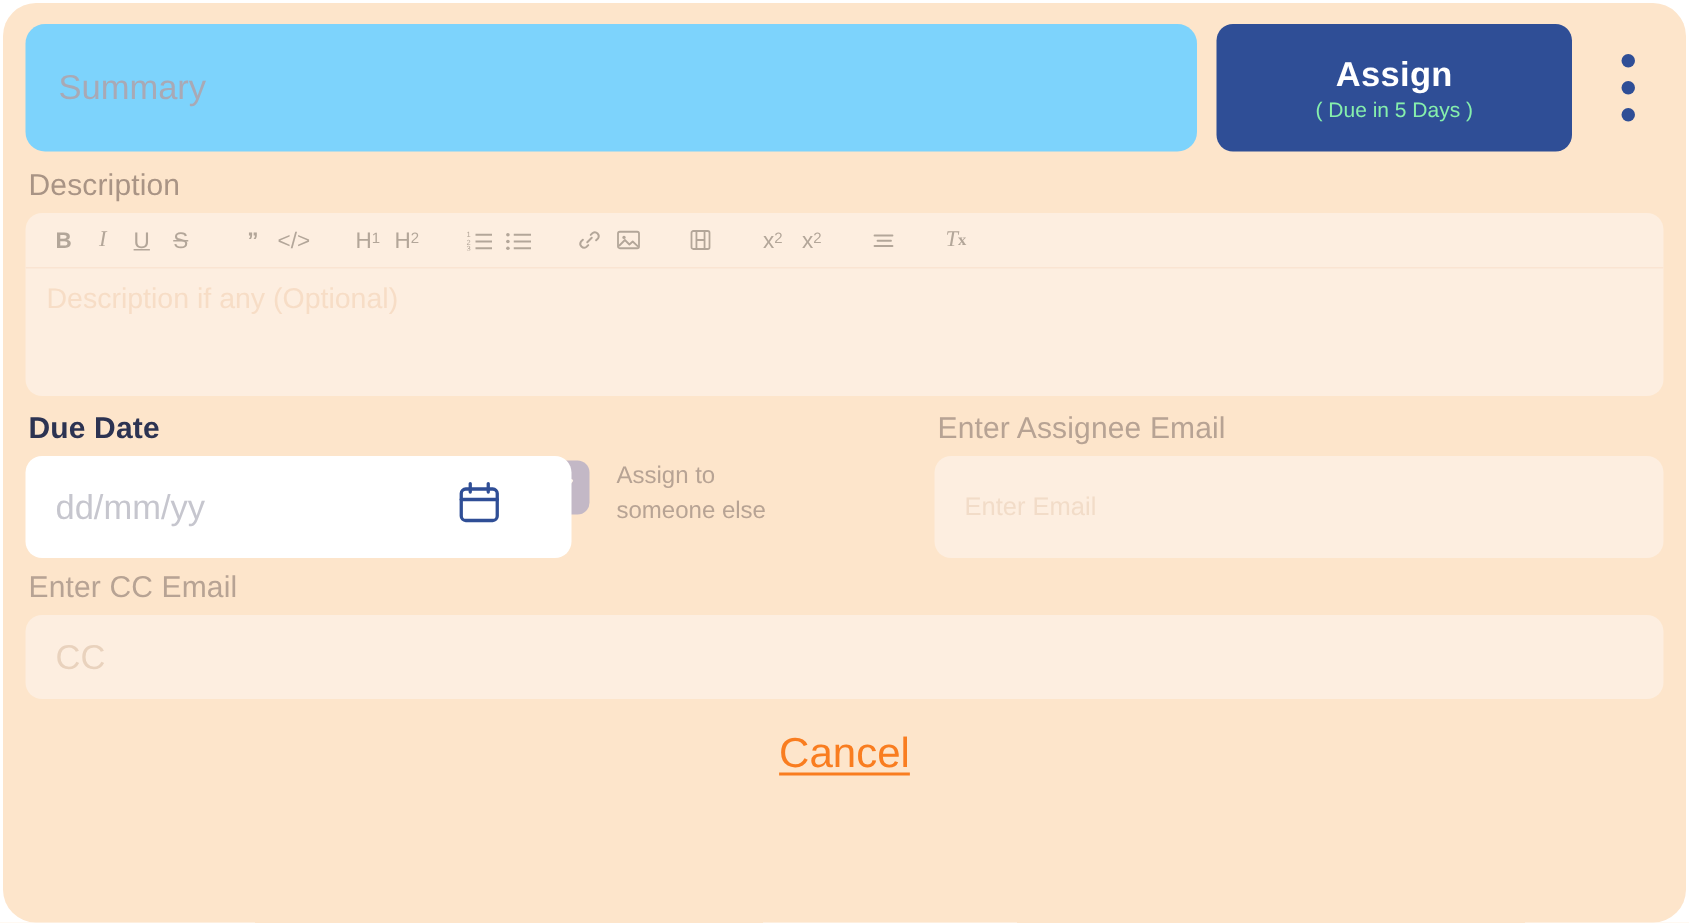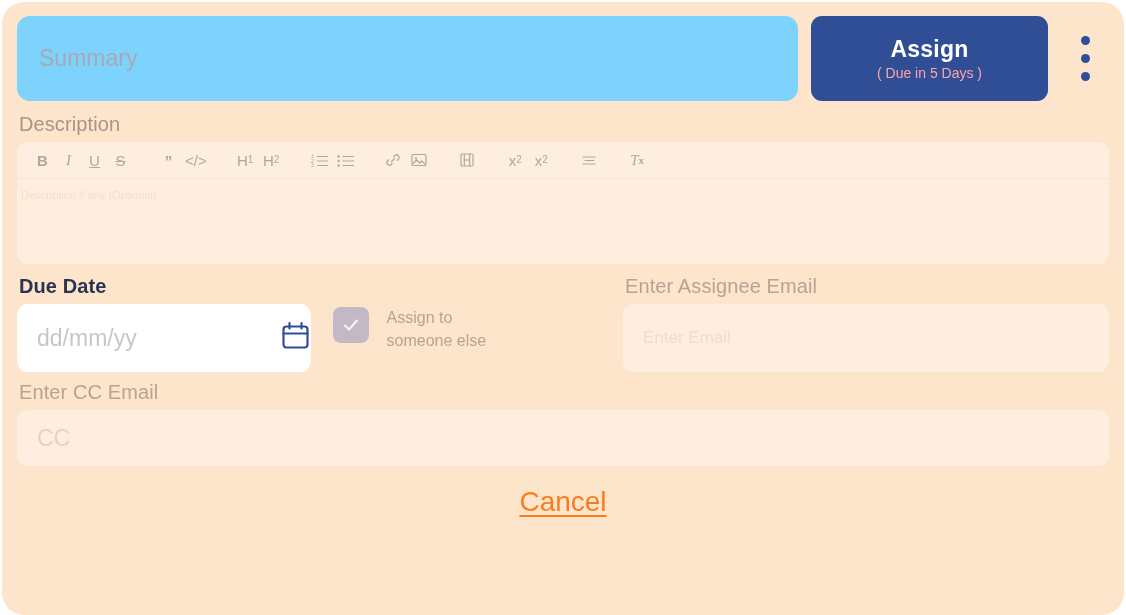--- a/index.html
+++ b/index.html
@@ -59,21 +59,21 @@
     gap: 2px;
     padding: 0;
   }
   #assign-button .assign-main {
     color: #ffffff;
     font-size: 23px;
     font-weight: bold;
     letter-spacing: .2px;
   }
   #assign-button .assign-sub {
-    color: #fca5a5;
+    color: #86efac;
     font-size: 14px;
     font-weight: normal;
   }
 
   .kebab-menu {
     width: 48px;
     height: 85px;
     display: flex;
     flex-direction: column;
     align-items: center;
@@ -140,23 +140,23 @@
   .tb-btn.clearfmt sub { font-style: normal; font-size: 11px; font-weight: bold; }
   .tb-btn svg { display: block; }
 
   #description-textarea {
     width: 100%;
     height: 84px;
     background: transparent;
     border: none;
     outline: none;
     resize: none;
-    padding: 10px 4px;
-    font-family: "Liberation Sans", sans-serif;
-    font-size: 11px;
+    padding: 10px 14px;
+    font-family: "Liberation Sans", sans-serif;
+    font-size: 19px;
     color: #8b7a6c;
   }
   #description-textarea::placeholder { color: #f7ddc6; }
 
   
   .mid-row {
     display: flex;
     gap: 0;
     margin-top: 2px;
   }
@@ -165,21 +165,21 @@
     width: 313px;
     display: flex;
     align-items: flex-start;
     padding-top: 41px;
     gap: 18px;
   }
   .col-assignee { flex: 1; }
 
   .date-wrap { position: relative; }
   #due-date-input {
-    width: 294px;
+    width: 364px;
     height: 68px;
     background: #ffffff;
     border: none;
     border-radius: 11px;
     outline: none;
     padding: 0 20px;
     font-family: "Liberation Sans", sans-serif;
     font-size: 23px;
     color: #5a5a68;
   }

